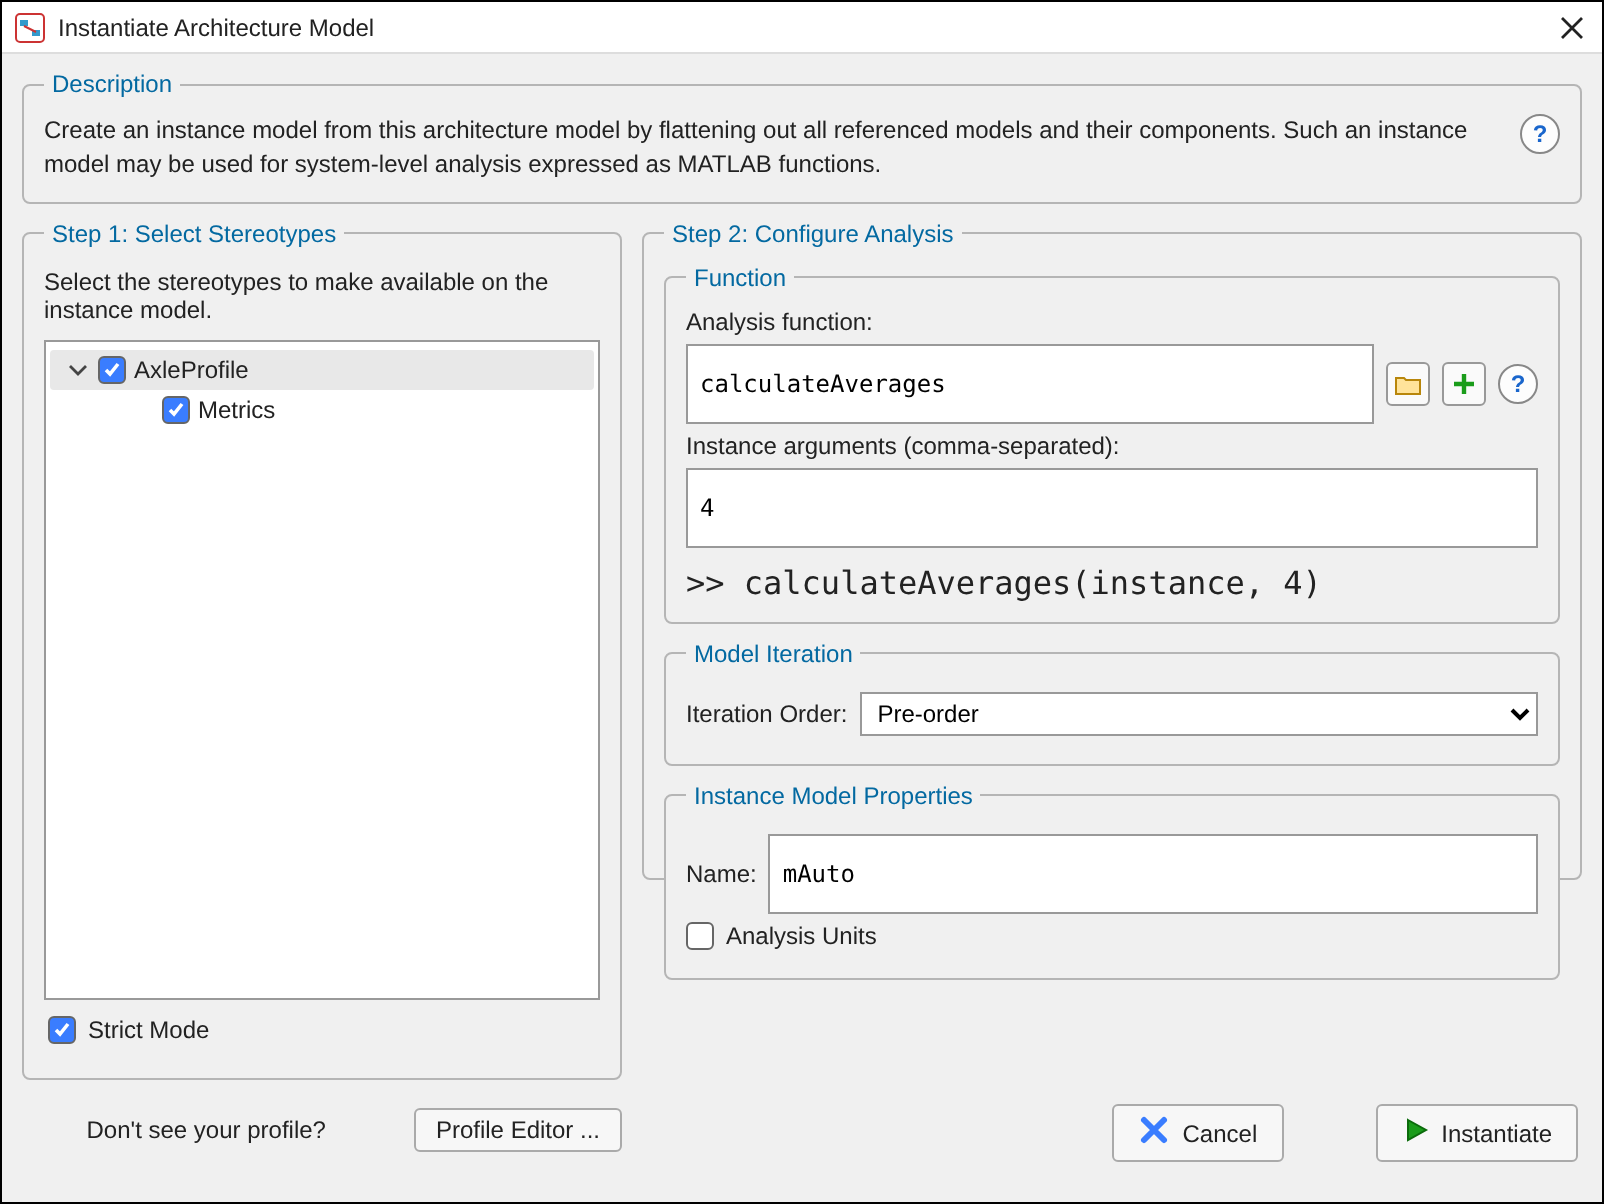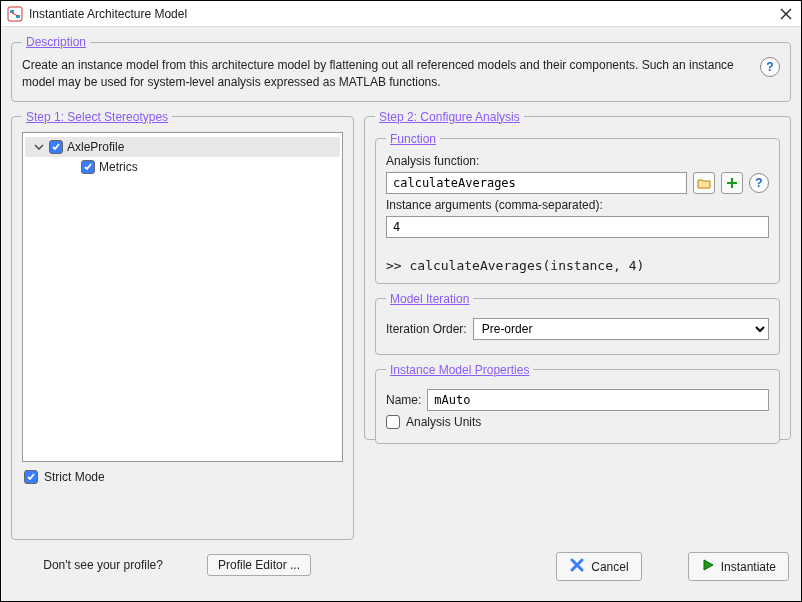--- a/index.html
+++ b/index.html
@@ -17,32 +17,31 @@
   fieldset {
     border: 1px solid #b5b5b5;
     border-radius: 4px;
     margin: 0 0 8px 0;
     padding: 8px 10px 10px 10px;
     background: #f0f0f0;
   }
   fieldset > legend {
     font-size: 12px;
     padding: 0 4px;
-    color: #8b5cf6;
-    text-decoration: underline;
+    color: #0369a1;
   }
   .desc-text { font-size: 12px; line-height: 1.4; }
   .desc-row { display:flex; align-items:flex-start; gap:8px; }
   .help-circle {
     width: 20px; height: 20px; border: 1px solid #888; border-radius: 50%;
     display:flex; align-items:center; justify-content:center; font-weight:bold; color:#1a66cc;
     background: #fdfdfd; cursor:pointer; flex-shrink:0;
   }
   .columns { display:flex; gap:10px; }
-  .col-left { width: 343px; display:flex; flex-direction:column;}
+  .col-left { width: 300px; display:flex; flex-direction:column;}
   .col-right { flex:1; display:flex; flex-direction:column;}
   .stereo-instr { margin: 2px 0 8px 0; }
   .tree-box {
     background:#fff; border:1px solid #999; height: 330px; overflow:auto; padding:4px 2px;
   }
   .tree-row {
     display:flex; align-items:center; height:20px; padding:0 2px; gap:4px;
   }
   .tree-row.selected { background:#e8e8e8; border-radius:2px;}
   .chevron { width:12px; height:12px; display:flex; align-items:center; justify-content:center; cursor:pointer;}
@@ -57,29 +56,29 @@
   .indent1 { padding-left: 8px;}
   .indent2 { padding-left: 40px;}
   .strict-row { display:flex; align-items:center; gap:6px; margin-top:6px; padding:2px;}
   .profile-row { display:flex; align-items:center; justify-content:flex-end; gap:6px; margin-top:6px;}
   .btn {
     background:#f7f7f7; border:1px solid #aaa; border-radius:3px; padding:3px 10px; font-size:12px; cursor:pointer;
     display:inline-flex; align-items:center; gap:6px;margin-left:38px;
   }
   .field-row { display:flex; align-items:center; gap:6px; margin:4px 0; }
   .text-input {
-    background:#fff; border:1px solid #999; height:22px; padding:2px 6px; font-family:"Consolas","Menlo",monospace; font-size:12px;
+    background:#fff; border:1px solid #999; height:40px; padding:2px 6px; font-family:"Consolas","Menlo",monospace; font-size:12px;
   }
   .mono { font-family:"Consolas","Menlo",monospace; }
   .icon-btn {
     width:22px; height:22px; border:1px solid #999; border-radius:3px; background:#fafafa;
     display:flex; align-items:center; justify-content:center; cursor:pointer;
   }
   .func-group .text-input { flex:1; }
-  .preview-line { margin-top:20px; font-size:13px; }
+  .preview-line { margin-top:8px; font-size:16px; }
   select.dropdown {
     height:22px; border:1px solid #999; background:#fff; font-size:12px; padding:1px 4px; flex:1;
   }
   .bottom-bar {
     position:absolute; bottom:20px; right:12px; display:flex; gap:8px;
   }
   .bottom-bar .btn { padding:4px 12px; }
   .col-right fieldset { margin-bottom:8px; }
   .col-right > fieldset:last-of-type { flex:1; }
   .label { font-size:12px; }
@@ -111,20 +110,21 @@
     <div class="desc-row">
       <div class="desc-text">Create an instance model from this architecture model by flattening out all referenced models and their components. Such an instance model may be used for system-level analysis expressed as MATLAB functions.</div>
       <div class="help-circle">?</div>
     </div>
   </fieldset>
 
   <div class="columns">
 
     <fieldset class="col-left" style="height:430px;">
       <legend>Step 1: Select Stereotypes</legend>
+      <div class="stereo-instr">Select the stereotypes to make available on the instance model.</div>
 
       <div class="tree-box">
         <div class="tree-row selected indent1">
           <span class="chevron">
             <svg width="10" height="10" viewBox="0 0 10 10">
                 <path d="M1 3 L5 7 L9 3" stroke="#444" stroke-width="1.4" fill="none"></path>
               </svg>
           </span>
           <span class="checkbox">
             <svg width="10" height="10" viewBox="0 0 10 10">

